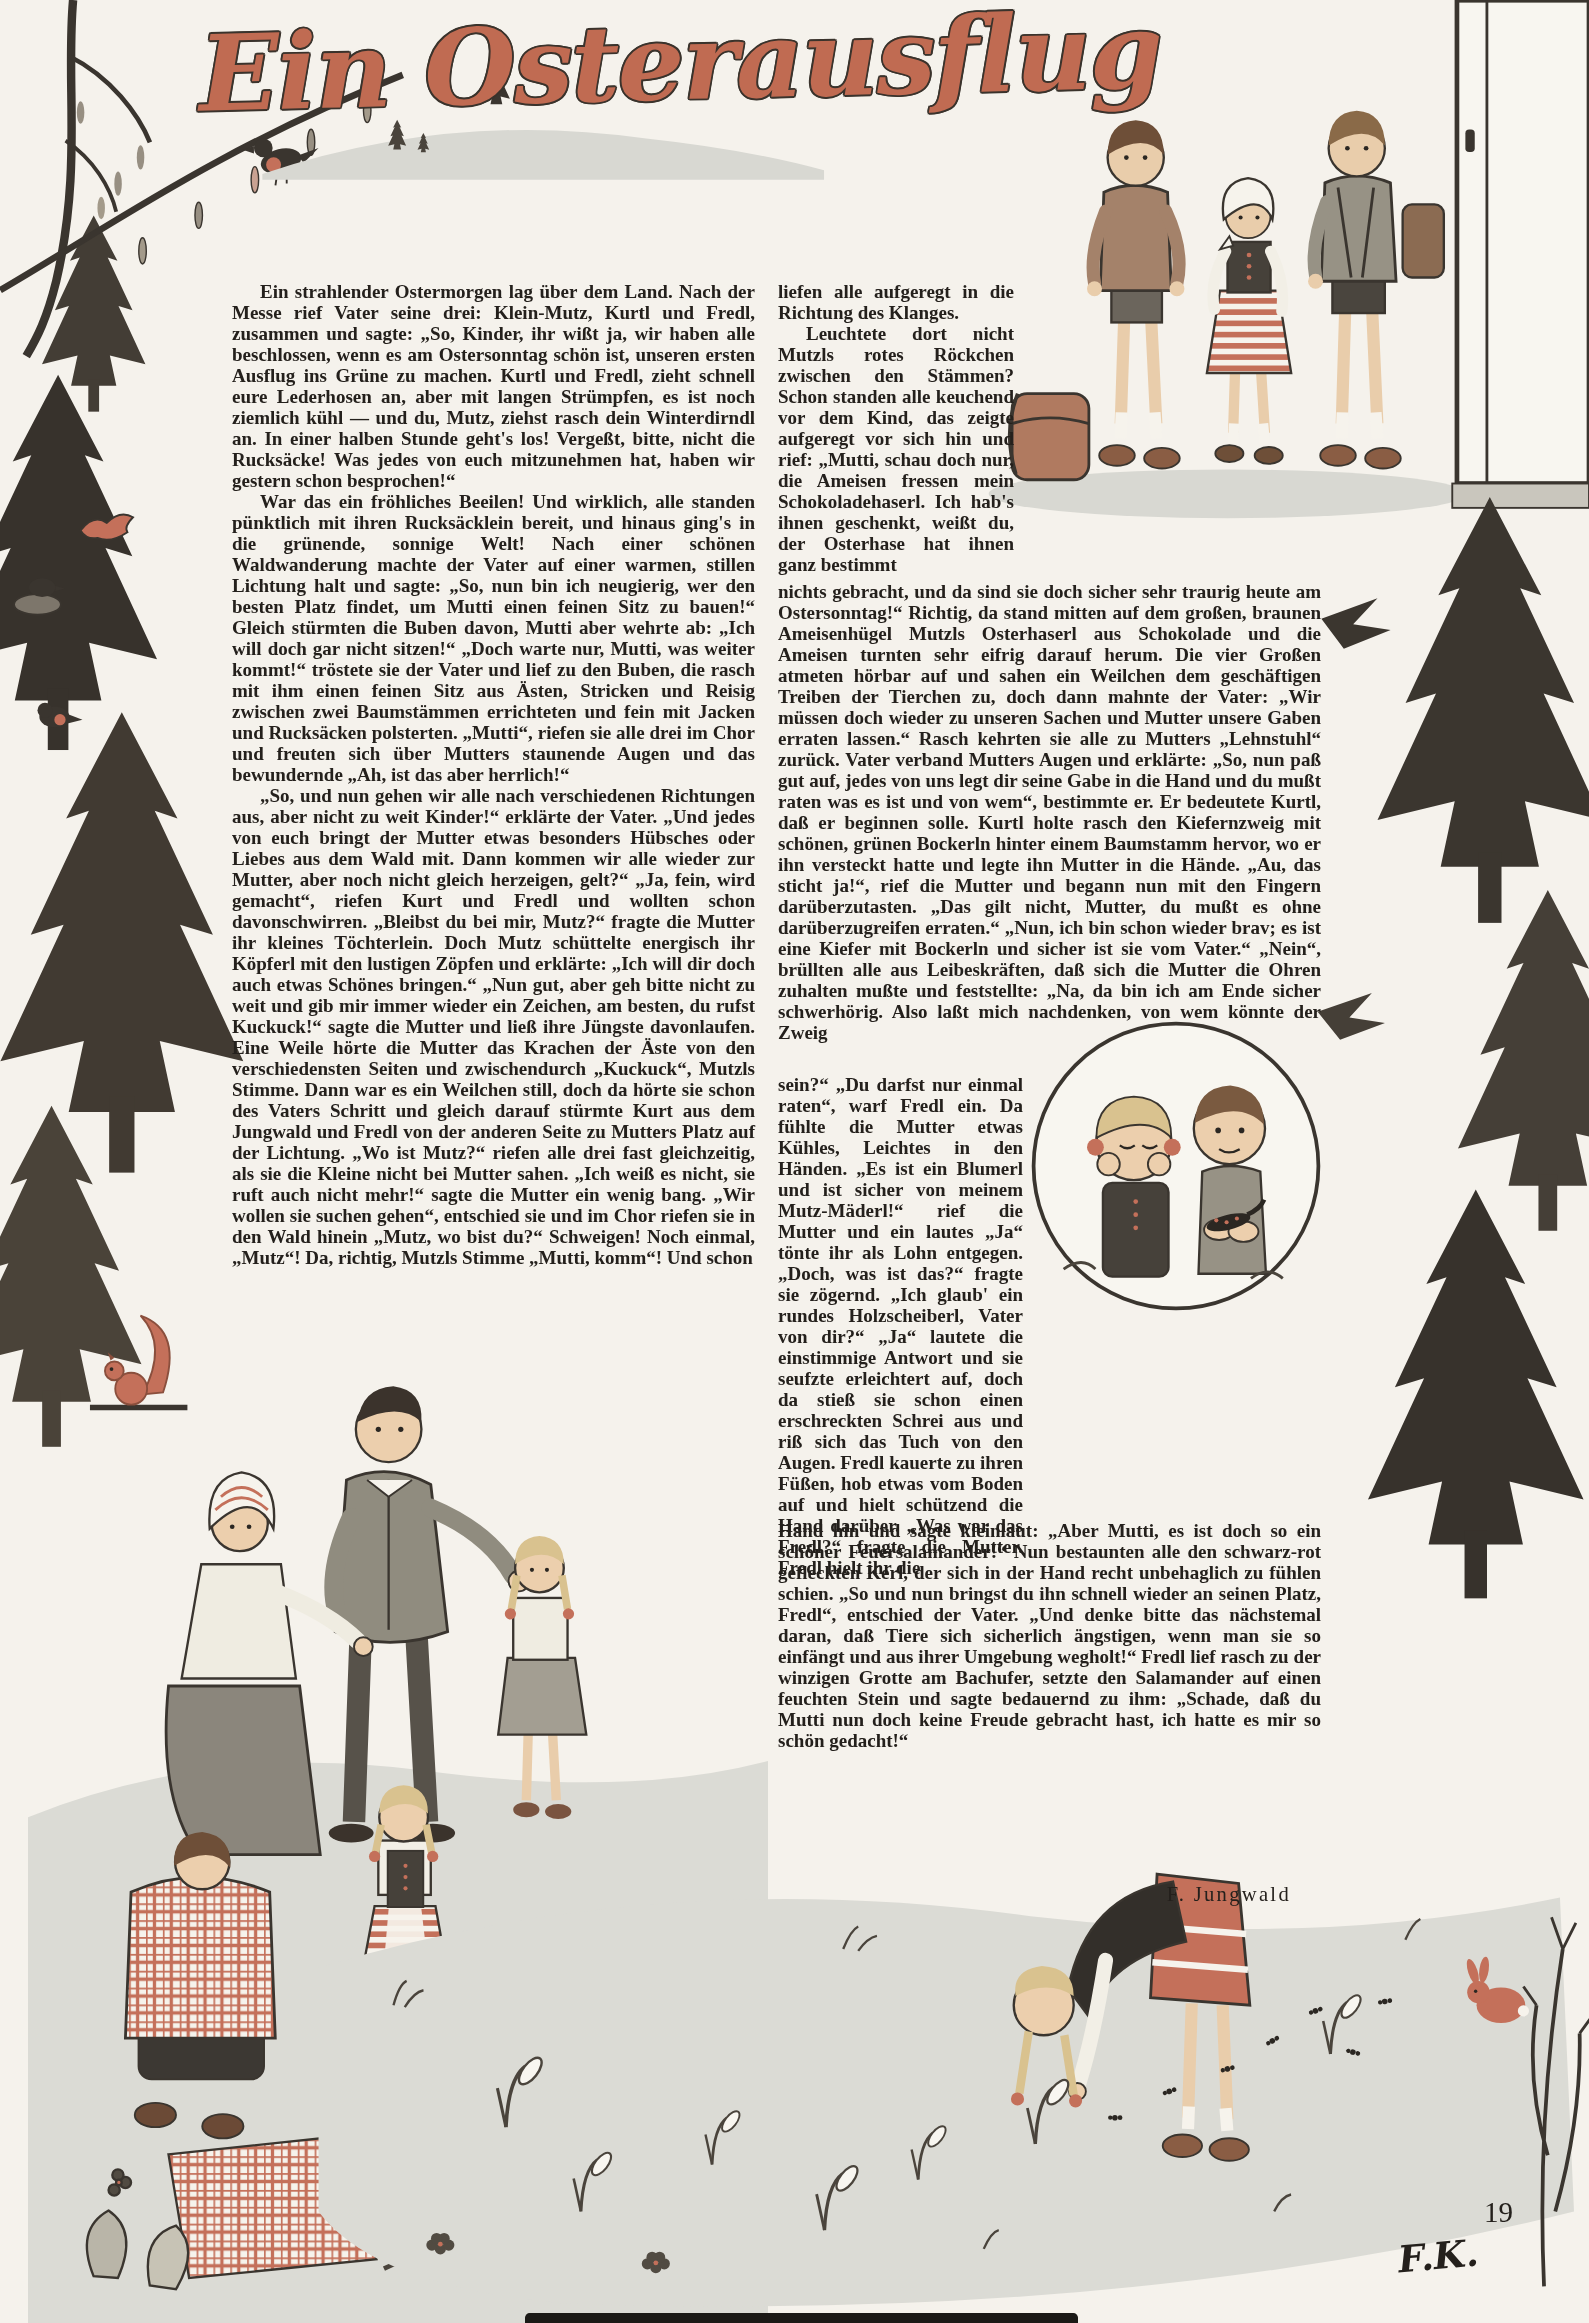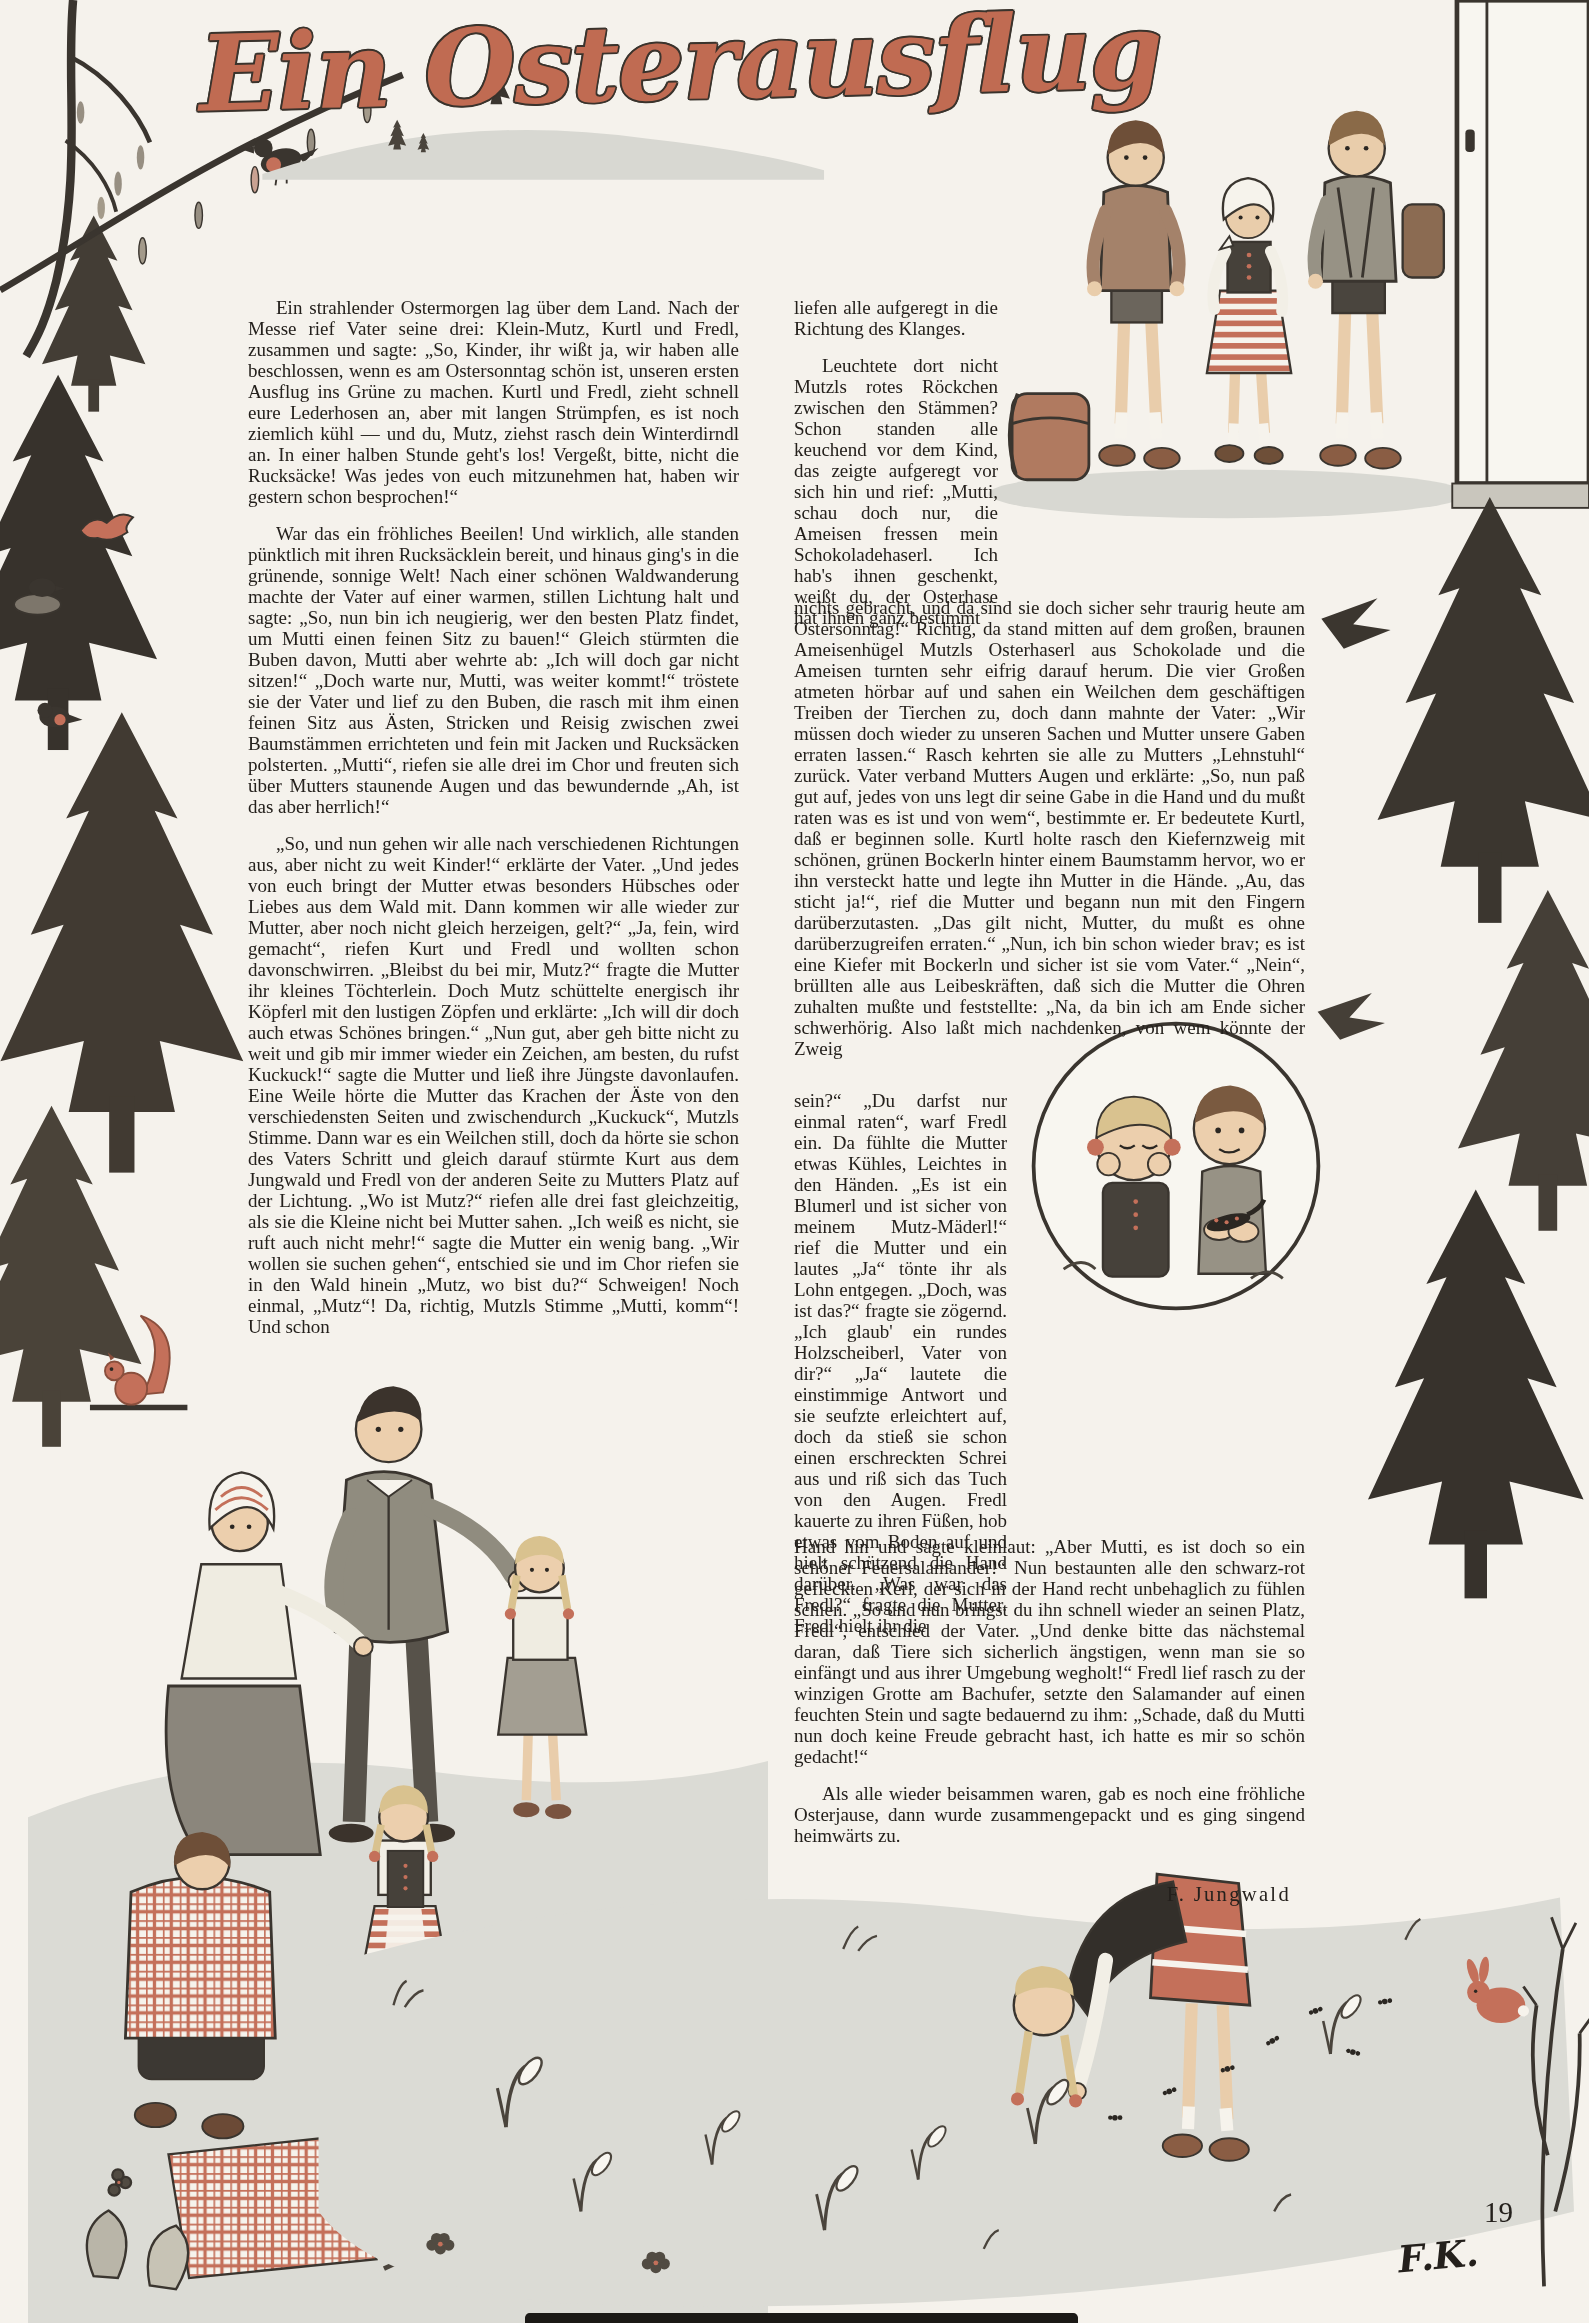--- a/index.html
+++ b/index.html
@@ -5,21 +5,21 @@
   html,body{margin:0;padding:0;background:#888;}
   .page{position:relative;width:1589px;height:2324px;background:#f5f2ec;overflow:hidden;
         font-family:"Liberation Serif",serif;color:#24201c;}
   svg{position:absolute;display:block;}
   .title{position:absolute;left:199px;top:0px;margin:0;white-space:nowrap;z-index:4;
          font-family:"DejaVu Serif",serif;font-style:italic;font-weight:bold;
          font-size:105px;letter-spacing:-1.9px;color:#c06b52;transform:rotate(-1.4deg);
          text-shadow:-1.9px 0 0 #3a332c,1.9px 0 0 #3a332c,0 -1.9px 0 #3a332c,0 1.9px 0 #3a332c,
                      -1.4px -1.4px 0 #3a332c,1.4px 1.4px 0 #3a332c,-1.4px 1.4px 0 #3a332c,1.4px -1.4px 0 #3a332c;}
   .col{position:absolute;z-index:5;text-align:justify;font-size:19px;line-height:21px;hyphens:auto;}
-  .col p{margin:16px;}
+  .col p{margin:0;font-weight:bold;}
   .col p.ind{text-indent:28px;}
   .c1{left:232px;top:281px;width:523px;}
   .c2{left:778px;top:281px;width:236px;}
   .w1{left:778px;top:581px;width:543px;}
   .c3{left:778px;top:1074px;width:245px;}
   .w2{left:778px;top:1520px;width:543px;}
   .author{position:absolute;z-index:5;left:778px;top:1883px;width:513px;text-align:right;
           font-size:20.6px;letter-spacing:2.3px;}
   .pageno{position:absolute;z-index:6;left:1484px;top:2196px;font-size:29px;font-weight:normal;}
   .fk{position:absolute;z-index:6;left:1398px;top:2234px;font-size:37px;font-weight:bold;
@@ -420,21 +420,20 @@
   <div class="col w1">
     <p>nichts gebracht, und da sind sie doch sicher sehr traurig heute am Ostersonntag!“ Richtig, da stand mitten auf dem großen, braunen Ameisenhügel Mutzls Osterhaserl aus Schokolade und die Ameisen turnten sehr eifrig darauf herum. Die vier Großen atmeten hörbar auf und sahen ein Weilchen dem geschäftigen Treiben der Tierchen zu, doch dann mahnte der Vater: „Wir müssen doch wieder zu unseren Sachen und Mutter unsere Gaben erraten lassen.“ Rasch kehrten sie alle zu Mutters „Lehnstuhl“ zurück. Vater verband Mutters Augen und erklärte: „So, nun paß gut auf, jedes von uns legt dir seine Gabe in die Hand und du mußt raten was es ist und von wem“, bestimmte er. Er bedeutete Kurtl, daß er beginnen solle. Kurtl holte rasch den Kiefernzweig mit schönen, grünen Bockerln hinter einem Baumstamm hervor, wo er ihn versteckt hatte und legte ihn Mutter in die Hände. „Au, das sticht ja!“, rief die Mutter und begann nun mit den Fingern darüberzutasten. „Das gilt nicht, Mutter, du mußt es ohne darüberzugreifen erraten.“ „Nun, ich bin schon wieder brav; es ist eine Kiefer mit Bockerln und sicher ist sie vom Vater.“ „Nein“, brüllten alle aus Leibeskräften, daß sich die Mutter die Ohren zuhalten mußte und feststellte: „Na, da bin ich am Ende sicher schwerhörig. Also laßt mich nachdenken, von wem könnte der Zweig</p>
   </div>
 
   <div class="col c3">
     <p>sein?“ „Du darfst nur einmal raten“, warf Fredl ein. Da fühlte die Mutter etwas Kühles, Leichtes in den Händen. „Es ist ein Blumerl und ist sicher von meinem Mutz-Mäderl!“ rief die Mutter und ein lautes „Ja“ tönte ihr als Lohn entgegen. „Doch, was ist das?“ fragte sie zögernd. „Ich glaub' ein rundes Holzscheiberl, Vater von dir?“ „Ja“ lautete die einstimmige Antwort und sie seufzte erleichtert auf, doch da stieß sie schon einen erschreckten Schrei aus und riß sich das Tuch von den Augen. Fredl kauerte zu ihren Füßen, hob etwas vom Boden auf und hielt schützend die Hand darüber. „Was war das Fredl?“ fragte die Mutter. Fredl hielt ihr die</p>
   </div>
 
   <div class="col w2">
     <p>Hand hin und sagte kleinlaut: „Aber Mutti, es ist doch so ein schöner Feuersalamander!“ Nun bestaunten alle den schwarz-rot gefleckten Kerl, der sich in der Hand recht unbehaglich zu fühlen schien. „So und nun bringst du ihn schnell wieder an seinen Platz, Fredl“, entschied der Vater. „Und denke bitte das nächstemal daran, daß Tiere sich sicherlich ängstigen, wenn man sie so einfängt und aus ihrer Umgebung wegholt!“ Fredl lief rasch zu der winzigen Grotte am Bachufer, setzte den Salamander auf einen feuchten Stein und sagte bedauernd zu ihm: „Schade, daß du Mutti nun doch keine Freude gebracht hast, ich hatte es mir so schön gedacht!“</p>
-    <p class="ind">Als alle wieder beisammen waren, gab es noch eine fröhliche Osterjause, dann wurde zusammengepackt und es ging singend heimwärts zu.</p>
   </div>
 
   <div class="author">F. Jungwald</div>
   <div class="pageno">19</div>
   <div class="fk">F.K.</div>
   <div class="scan-edge"></div>
 
 </div>
 
 

